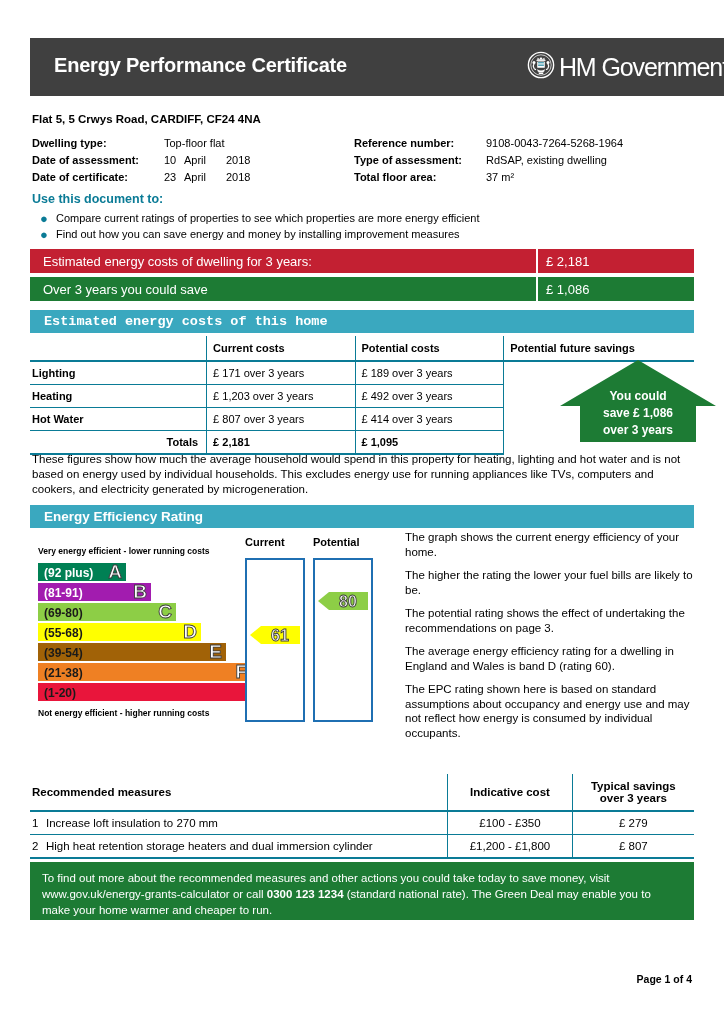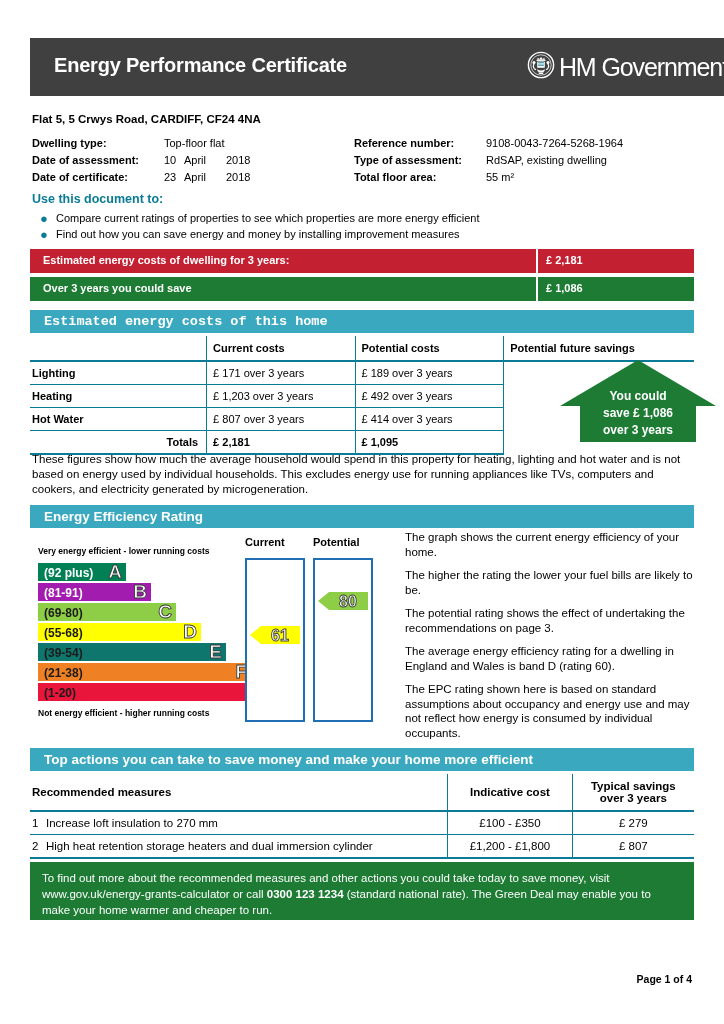--- a/index.html
+++ b/index.html
@@ -96,22 +96,22 @@
     font-size: 13px;
     line-height: 14px;
   }
 
   
   .costbar {
     position: absolute;
     left: 0;
     width: 664px; height: 24px;
     color: #ffffff;
-    font-size: 11px;
-    font-weight: bold;
+    font-size: 13px;
+    font-weight: normal;
   }
   .costbar .cb-label { position: absolute; left: 13px; top: 5px; }
   .costbar .cb-val  { position: absolute; left: 516px; top: 5px; }
   .costbar .cb-sep  { position: absolute; left: 506px; top: 0; width: 2px; height: 24px; background: #ffffff; }
   #bar-cost { top: 249px; background: #c32032; }
   #bar-save { top: 277px; background: #1d7b34; }
 
   
   .sechead {
     position: absolute;
@@ -383,21 +383,21 @@
     <div class="detail-row">
       <div class="dl">Date of assessment:</div>
       <div class="dv"><span class="d-day">10</span><span class="d-mon">April</span><span>2018</span></div>
       <div class="dr">Type of assessment:</div>
       <div class="dvr">RdSAP, existing dwelling</div>
     </div>
     <div class="detail-row">
       <div class="dl">Date of certificate:</div>
       <div class="dv"><span class="d-day">23</span><span class="d-mon">April</span><span>2018</span></div>
       <div class="dr">Total floor area:</div>
-      <div class="dvr">55 m²</div>
+      <div class="dvr">37 m²</div>
     </div>
   </div>
 
   <div class="use-title">Use this document to:</div>
   <div class="bullets">
     <div class="bullet">
       <span class="dot">●</span>
       <span>Compare current ratings of properties to see which properties are more energy efficient</span>
     </div>
     <div class="bullet">
@@ -483,21 +483,21 @@
         <span class="bletter">B</span>
       </div>
       <div class="band light" style="top:73px;  width:138px; background:#8dce46">
         <span class="brange">(69-80)</span>
         <span class="bletter">C</span>
       </div>
       <div class="band light" style="top:93px;  width:163px; background:#ffff00">
         <span class="brange">(55-68)</span>
         <span class="bletter">D</span>
       </div>
-      <div class="band light" style="top:113px; width:188px; background:#0f766e">
+      <div class="band light" style="top:113px; width:188px; background:#a16207">
         <span class="brange">(39-54)</span>
         <span class="bletter">E</span>
       </div>
       <div class="band light" style="top:133px; width:213px; background:#ef8023">
         <span class="brange">(21-38)</span>
         <span class="bletter">F</span>
       </div>
       <div class="band light" style="top:153px; width:238px; background:#e9153b">
         <span class="brange">(1-20)</span>
         <span class="bletter">G</span>
@@ -526,23 +526,20 @@
 
     <div class="eer-text">
       <p>The graph shows the current energy efficiency of your home.</p>
       <p>The higher the rating the lower your fuel bills are likely to be.</p>
       <p>The potential rating shows the effect of undertaking the recommendations on page 3.</p>
       <p>The average energy efficiency rating for a dwelling in England and Wales is band D (rating 60).</p>
       <p>The EPC rating shown here is based on standard assumptions about occupancy and energy use and may not reflect how energy is consumed by individual occupants.</p>
     </div>
   </div>
 
-  <div class="sechead" id="head-actions">
-    <span>Top actions you can take to save money and make your home more efficient</span>
-  </div>
 
   <table class="act-table">
     <tbody>
         <tr class="act-head">
       <td class="a0 aw0">Recommended measures</td>
       <td class="a1 aw1">Indicative cost</td>
       <td class="a2 aw2">
         <div>Typical savings</div>
         <div>over 3 years</div>
       </td>

